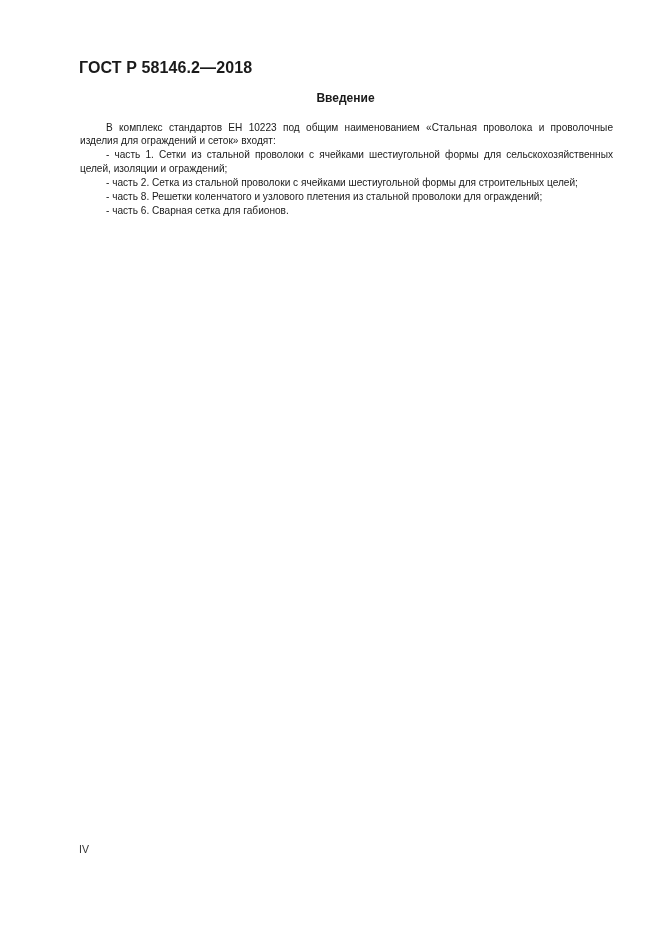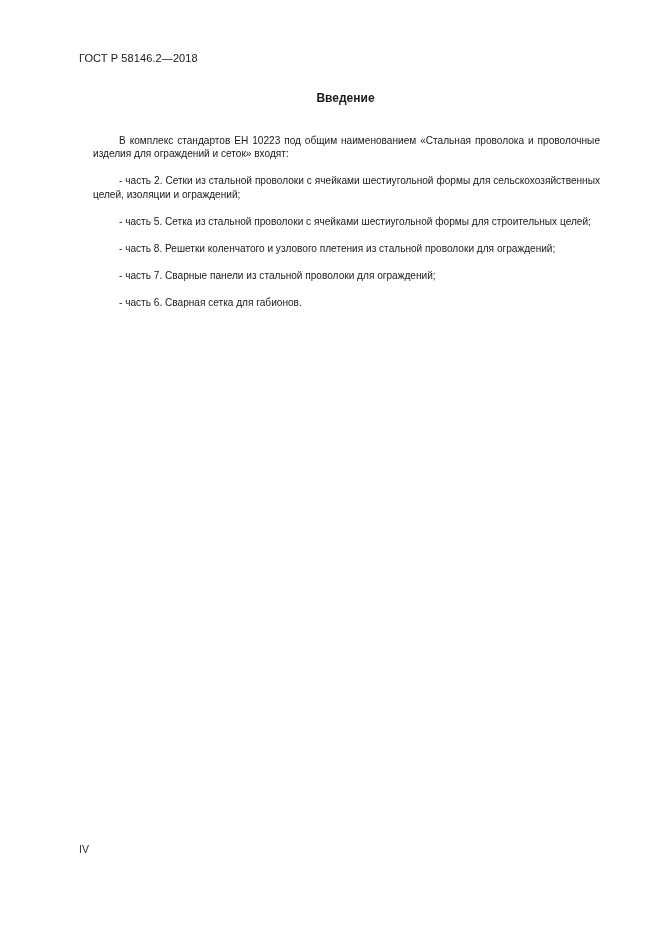--- a/index.html
+++ b/index.html
@@ -1,32 +1,31 @@
 <!DOCTYPE html>
 <html><head>
   <meta charset="utf-8">
   <style>
     html, body { margin: 0; padding: 0; background: #ffffff; }
     body { width: 661px; height: 935px; position: relative; overflow: hidden;
       font-family: "Liberation Sans", sans-serif; color: #1a1a1a; }
-    .header { position: absolute; left: 79px; top: 52px; font-size: 11px; font-weight: normal; letter-spacing: 0.1px; }
+    .header { position: absolute; left: 79px; top: 59px; font-size: 16px; font-weight: bold; letter-spacing: 0.1px; }
     .title { position: absolute; left: 0; width: 661px; top: 91px; text-align: center; font-size: 12px; font-weight: bold; padding-left: 30px; box-sizing: border-box; }
     .body { position: absolute; left: 79px; top: 120px; width: 535px; font-size: 10.1px; line-height: 13.2px; text-align: justify; }
-    .body p { margin: 14px; text-indent: 26px; }
+    .body p { margin: 1px; text-indent: 26px; }
     .footer { position: absolute; left: 79px; top: 843px; font-size: 10.5px; color: #333; text-align: center; }
   </style>
 </head>
 <body>
 
 <div class="header">ГОСТ Р 58146.2—2018</div>
 
 <div class="title">Введение</div>
 
 <div class="body">
   <p>В комплекс стандартов ЕН 10223 под общим наименованием «Стальная проволока и проволочные изделия для ограждений и сеток» входят:</p>
-  <p>- часть 2. Сетки из стальной проволоки с ячейками шестиугольной формы для сельскохозяйственных целей, изоляции и ограждений;</p>
-  <p>- часть 5. Сетка из стальной проволоки с ячейками шестиугольной формы для строительных целей;</p>
+  <p>- часть 1. Сетки из стальной проволоки с ячейками шестиугольной формы для сельскохозяйственных целей, изоляции и ограждений;</p>
+  <p>- часть 2. Сетка из стальной проволоки с ячейками шестиугольной формы для строительных целей;</p>
   <p>- часть 8. Решетки коленчатого и узлового плетения из стальной проволоки для ограждений;</p>
-  <p>- часть 7. Сварные панели из стальной проволоки для ограждений;</p>
   <p>- часть 6. Сварная сетка для габионов.</p>
 </div>
 
 <div class="footer">IV</div>
 
 </body></html>

